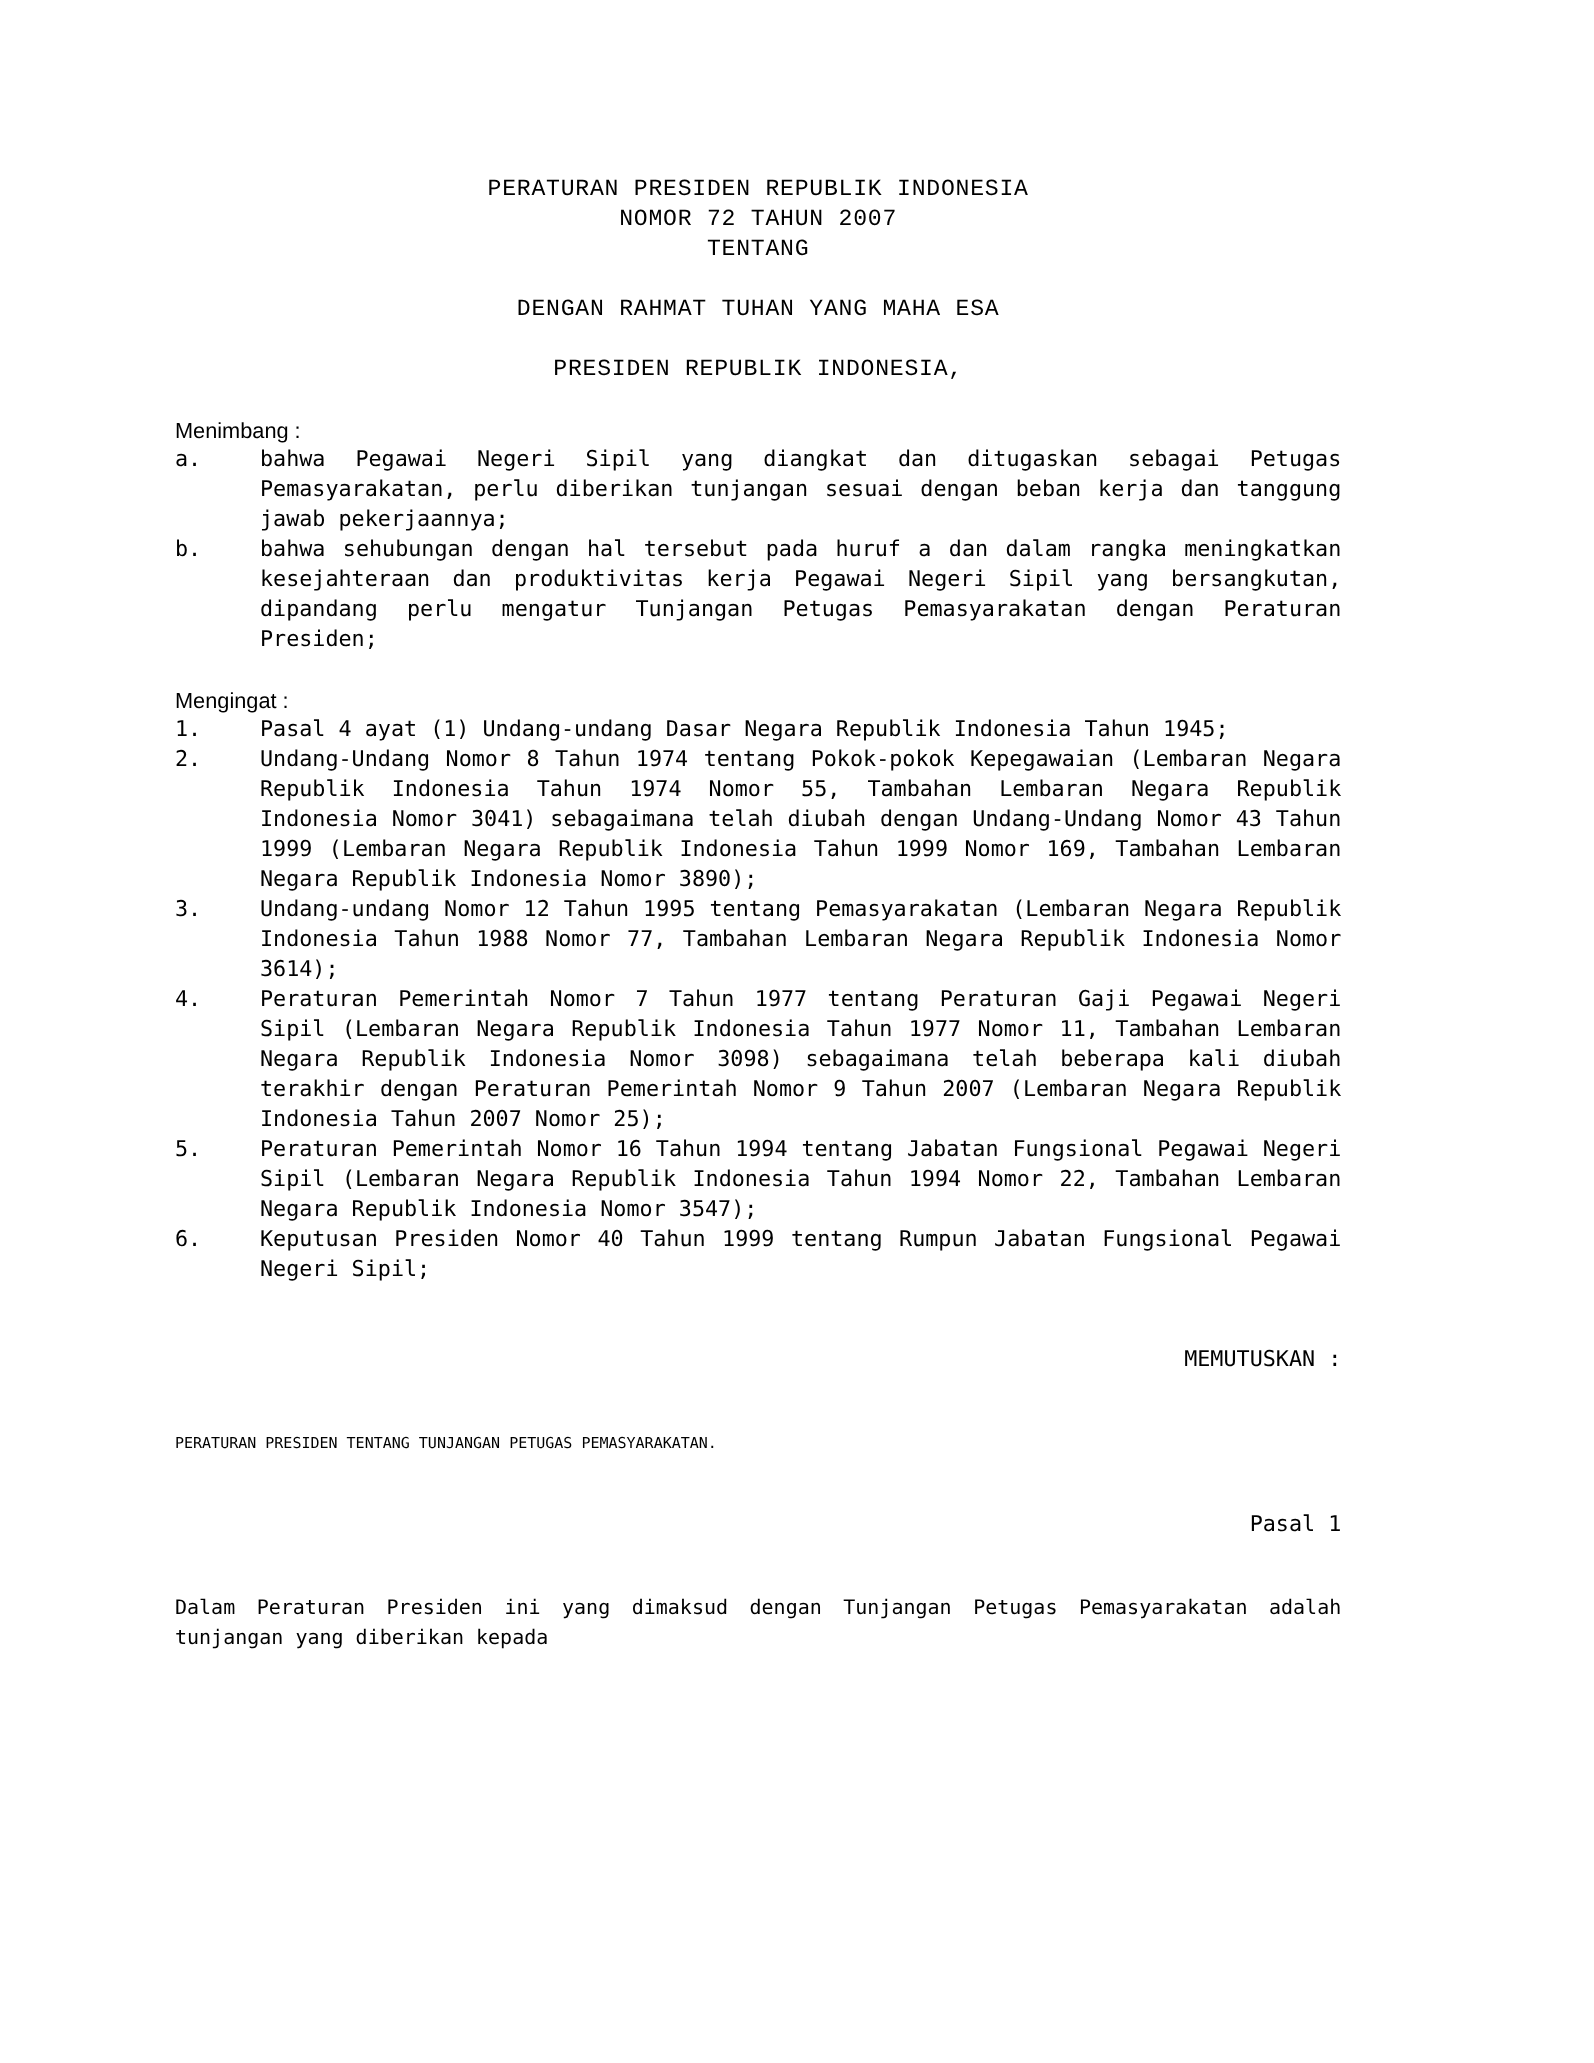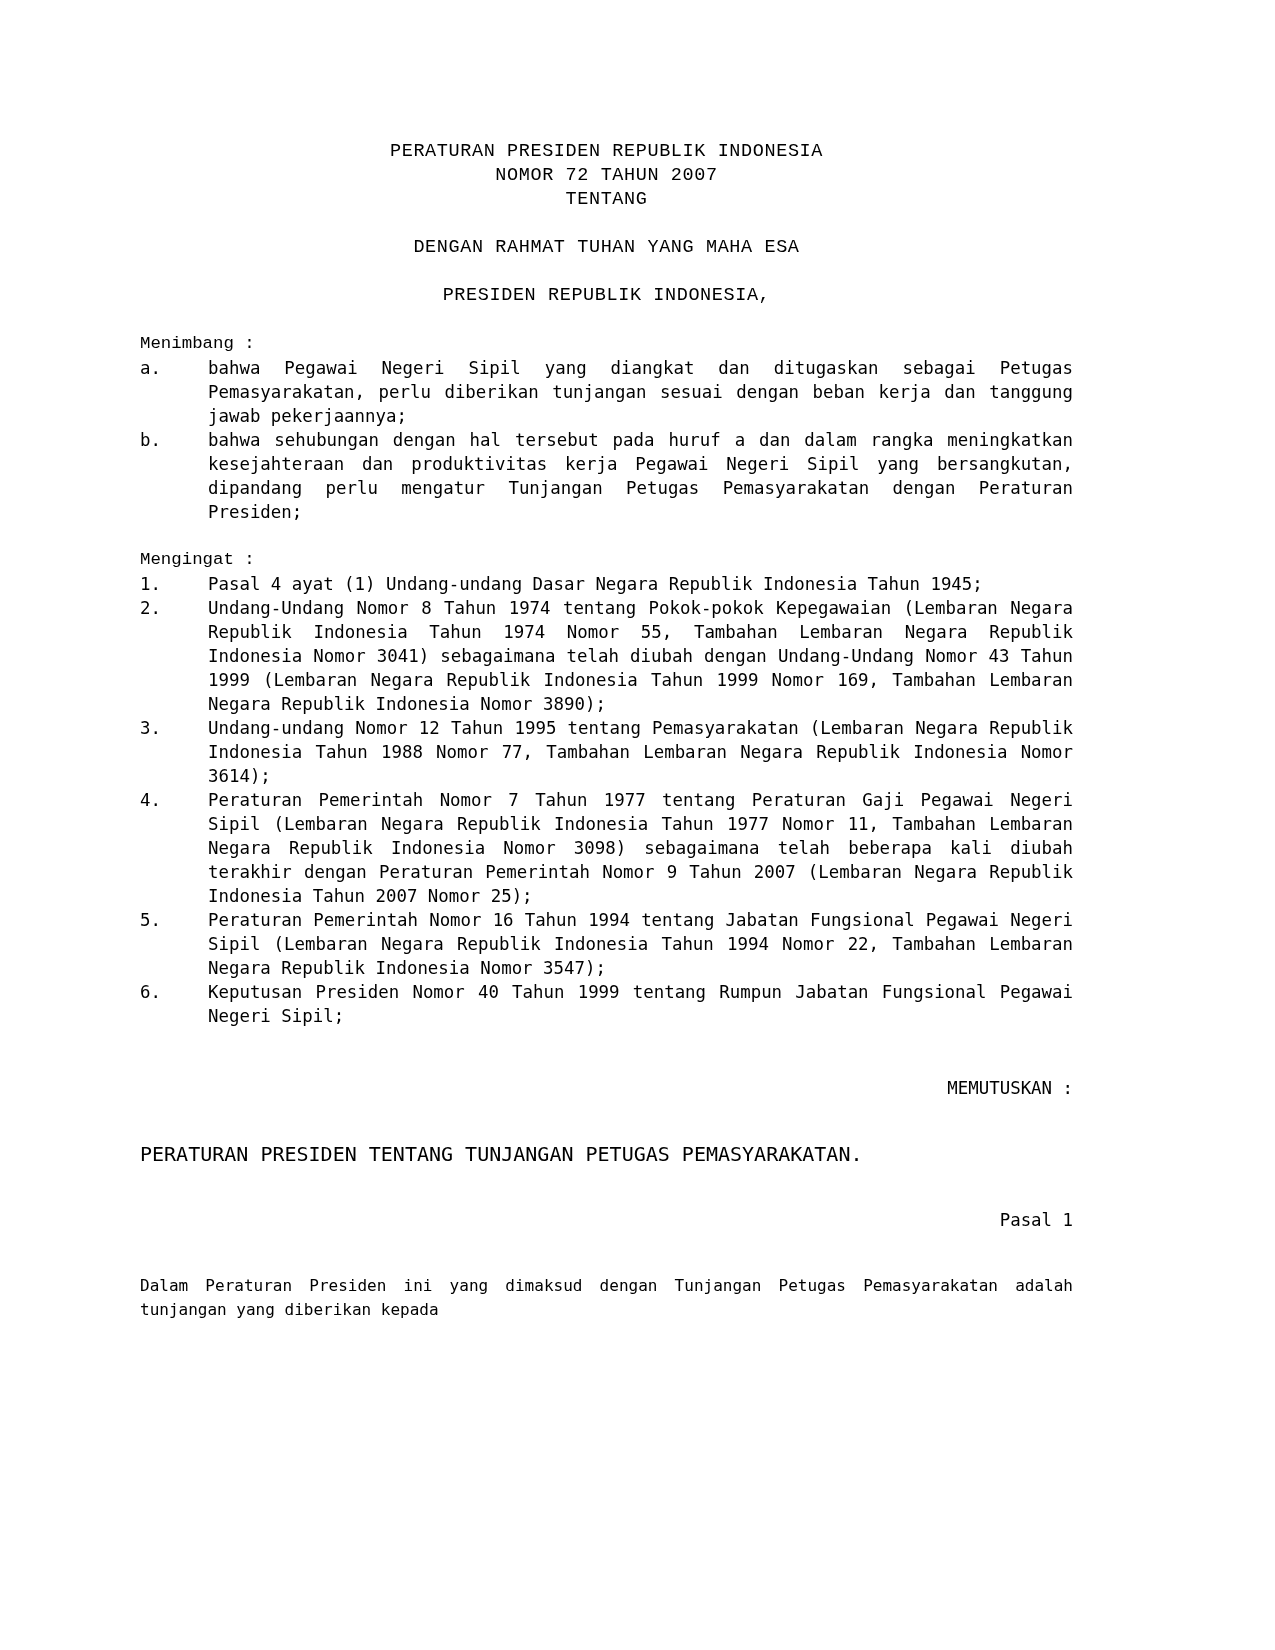--- a/index.html
+++ b/index.html
@@ -32,29 +32,29 @@
     letter-spacing: 0.6px;
     white-space: pre;
   }
   .head-serif {
     font-family: "Liberation Mono", "DejaVu Sans Mono", monospace;
   }
   .gap-24 { height: 24px; }
   .gap-42 { height: 42px; }
   .gap-48 { height: 48px; }
   .label-line {
-    font-family: Liberation Mono, monospace;
+    font-family: Liberation Sans, sans-serif;
     font-size: 17.4px;
     line-height: 24px;
     text-align: left;
     white-space: pre;
   }
   .plain-line {
     font-family: "DejaVu Sans Mono", "Liberation Mono", monospace;
-    font-size: 20px;
+    font-size: 12px;
     line-height: 24px;
     text-align: left;
   }
   .center-line {
     font-family: "DejaVu Sans Mono", "Liberation Mono", monospace;
     font-size: 17.4px;
     line-height: 24px;
     text-align: right;
     white-space: pre;
   }

